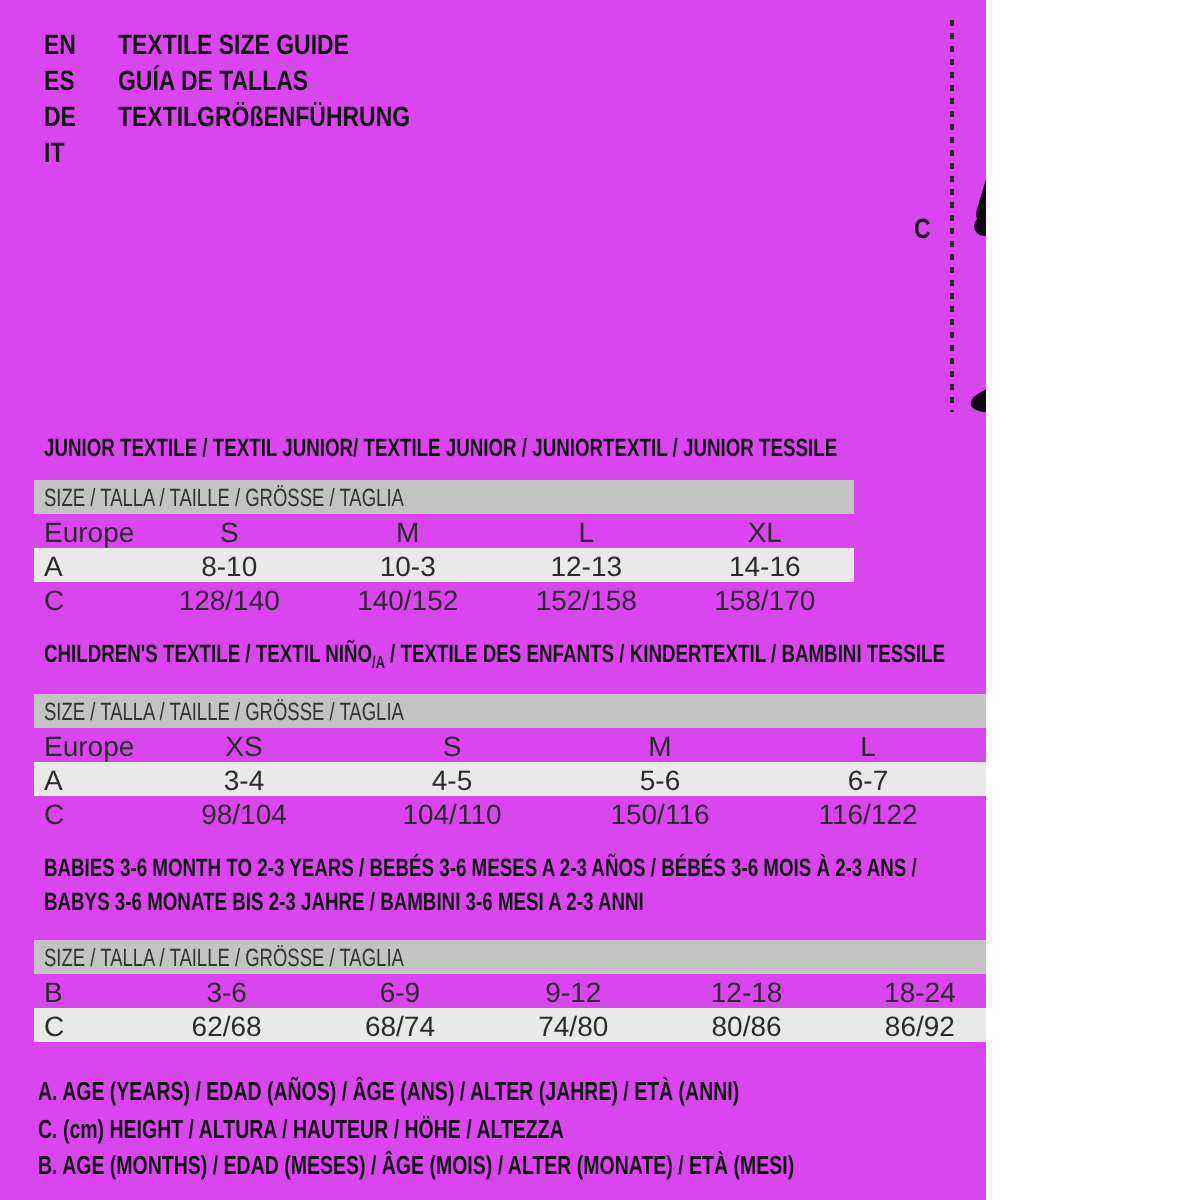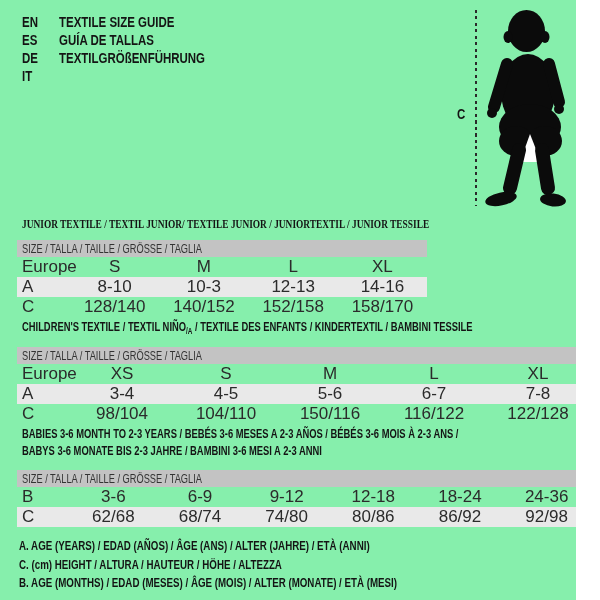--- a/index.html
+++ b/index.html
@@ -1,17 +1,17 @@
 <!DOCTYPE html>
 <html><head>
 <meta charset="utf-8">
 <style>
   html,body { margin:0; padding:0; background:#ffffff; }
   .page {
-    position:relative; width:576px; height:600px; background:#86efac;
+    position:relative; width:493px; height:600px; background:#d946ef;
     font-family:"Liberation Sans", sans-serif; color:#1c1c1c; overflow:hidden;
   }
   
   .cond82 { display:inline-block; transform:scaleX(0.82); transform-origin:0 50%; white-space:nowrap; }
   .cond75 { display:inline-block; transform:scaleX(0.75); transform-origin:0 50%; white-space:nowrap; }
   .cond74 { display:inline-block; transform:scaleX(0.74); transform-origin:0 50%; white-space:nowrap; }
 
   
   .langs { position:absolute; left:22px; top:13px; }
   .lang-row { display:flex; height:18px; align-items:center; font-weight:bold; font-size:14px; color:#141414; }
@@ -20,31 +20,31 @@
   
   .dotline {
     position:absolute; left:475px; top:10px; width:2px; height:196px;
     background:repeating-linear-gradient(to bottom, #2a2a2a 0px, #2a2a2a 3px, transparent 3px, transparent 6.5px);
   }
   .cmark { position:absolute; left:457px; top:106px; font-weight:bold; font-size:14px; color:#141414; }
   .baby { position:absolute; left:483px; top:10px; }
 
   
   .sec-title { position:absolute; left:22px; font-weight:bold; font-size:12.5px; line-height:17px; color:#141414; }
-  .st1 { top:216px;font-family:Liberation Serif, serif; }
+  .st1 { top:216px; }
   .st2 { top:319px; }
   .st3 { top:426px; }
   .sub { font-size:8.5px; position:relative; top:2.5px; }
 
   
   table.sizes { position:absolute; left:17px; border-collapse:collapse; table-layout:fixed; }
   table.tab1 { top:240px; width:410px; }
   table.tab2 { top:347px; width:573px; }
   table.tab3 { top:470px; width:573px; }
-  table.sizes td { height:17px; padding:0; font-size:17px; text-align:center; color:#2b2b2b; vertical-align:middle; }
+  table.sizes td { height:17px; padding:0; font-size:14px; text-align:center; color:#2b2b2b; vertical-align:middle; }
   table.sizes col.c-lbl { width:53px; }
   table.sizes td.lbl { text-align:left; padding-left:5px; }
   table.sizes tr.bar td { background:#c3c3c3; text-align:left; padding-left:5px; color:#333333; font-size:12.5px; }
   table.sizes tr.alt td { background:#e9e9e9; }
 
   
   .legend { position:absolute; left:19px; top:537px; font-weight:bold; font-size:13px; line-height:18.5px; color:#141414; }
 </style>
 </head>
 <body>

